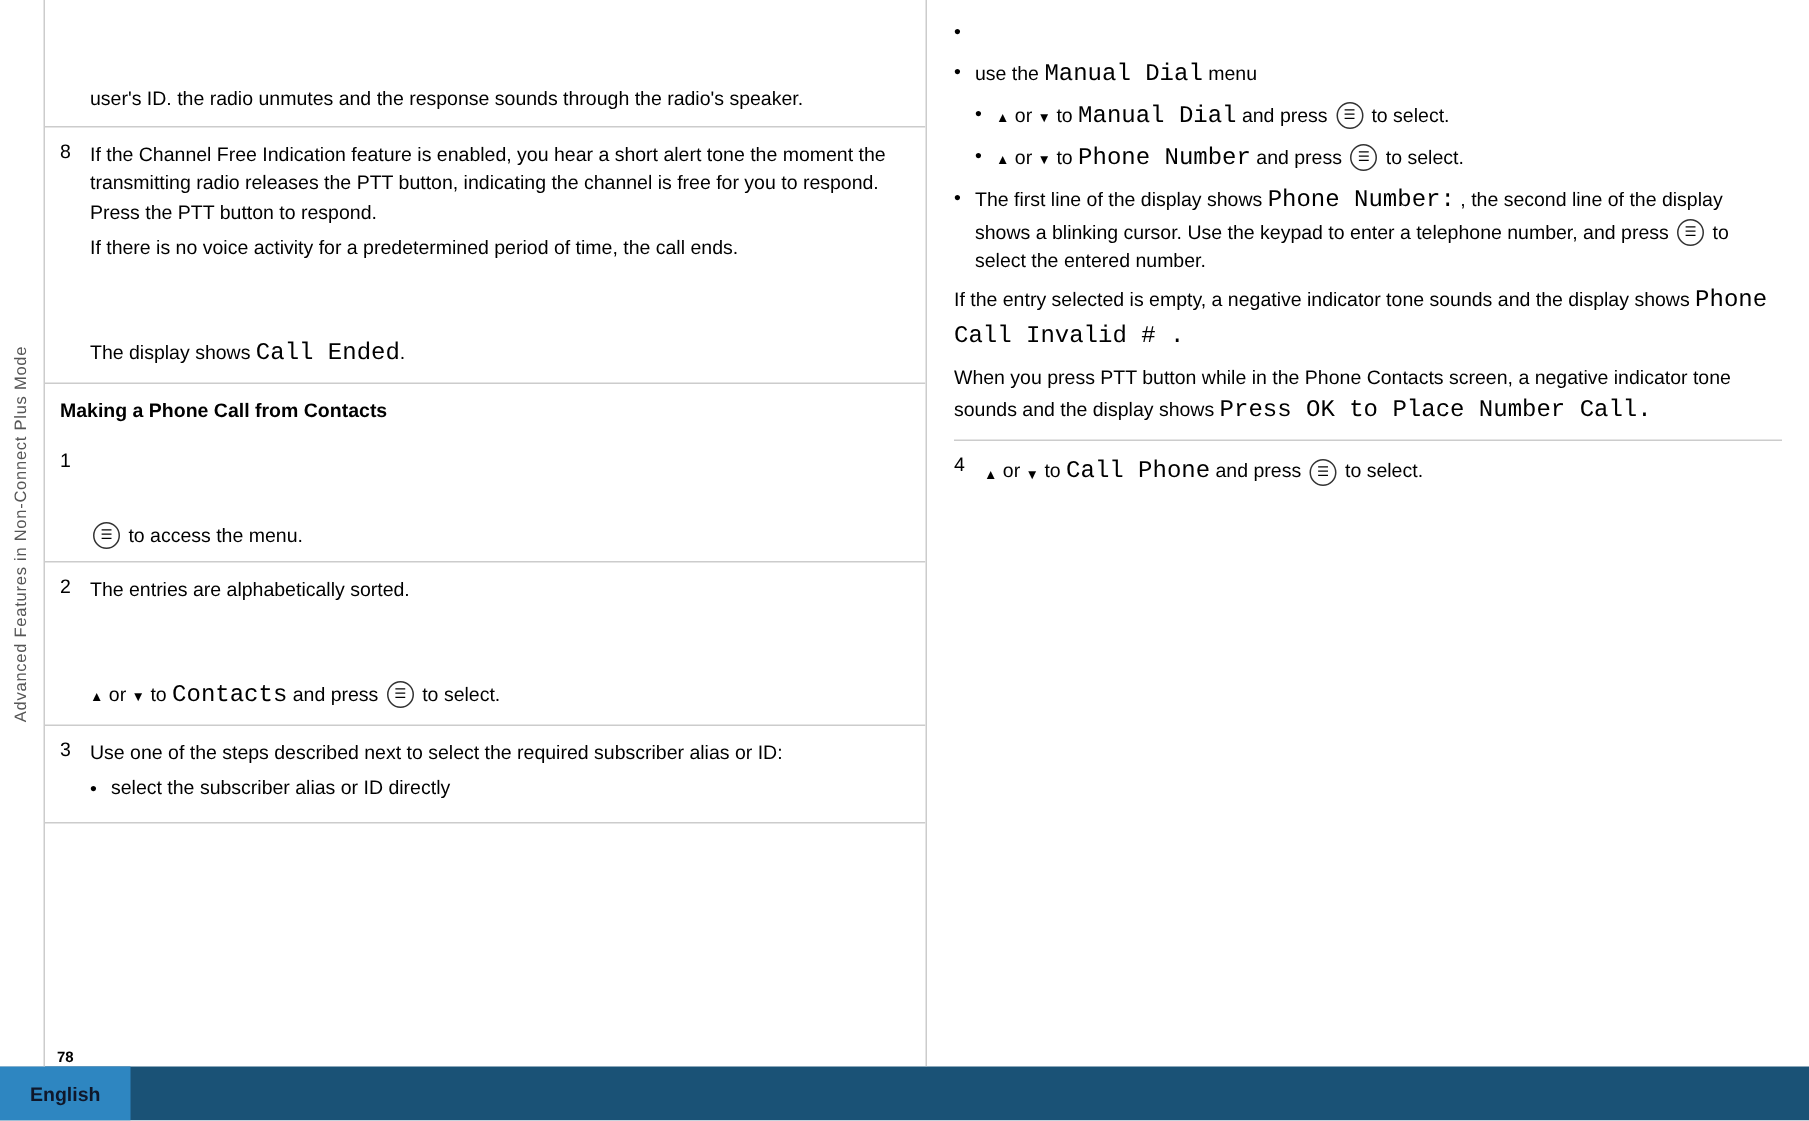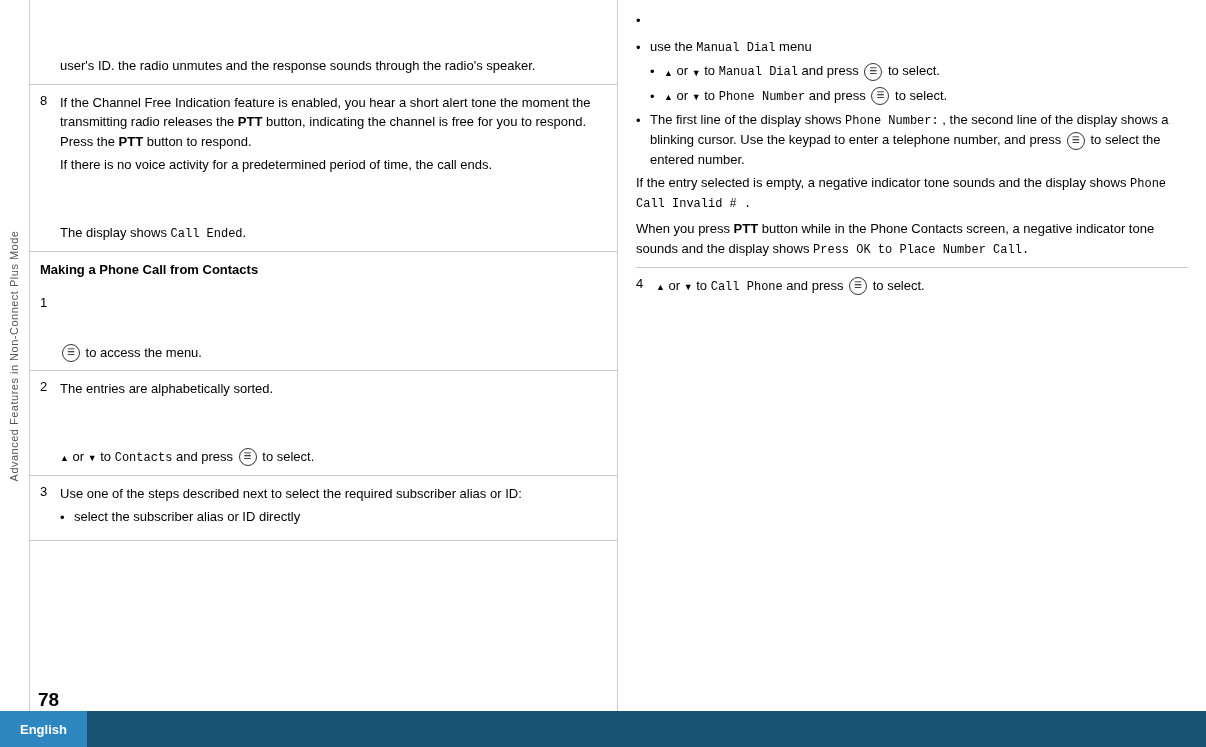--- a/index.html
+++ b/index.html
@@ -86,45 +86,45 @@
       font-size: 13px;
     }
 
     .row-content p:last-child {
       margin-bottom: 0;
       margin-top: 48px;
     }
 
     code, .mono {
       font-family: 'Courier New', Courier, monospace;
-      font-size: 12px;
+      font-size: 16px;
     }
 
     strong {
-      font-weight: bold;
+      font-weight: normal;
     }
 
     
     .section-header {
       padding: 10px 10px;
       font-size: 13px;
       font-weight: bold;
     }
 
     
     .footer {
       height: 36px;
       background: #1a5276;
       display: flex;
       align-items: center;
     }
 
     .footer-lang {
       background: #2e86c1;
-      color: #ffffff;
+      color: #0f172a;
       padding: 6px 20px;
       font-size: 13px;
       font-weight: bold;
       height: 100%;
       display: flex;
       align-items: center;
     }
 
     
     .bullet-section {
@@ -335,17 +335,17 @@
             to select.
           </p>
         </div>
       </div>
 
     </div>
   </div>
 
 </div>
 
-<div style="position: fixed; bottom: 36px; left: 38px; font-size: 19px; font-weight: bold;">78</div>
+<div style="position: fixed; bottom: 36px; left: 38px; font-size: 10px; font-weight: bold;">78</div>
 
 <div class="footer">
   <div class="footer-lang">English</div>
 </div>
 
 </body></html>

